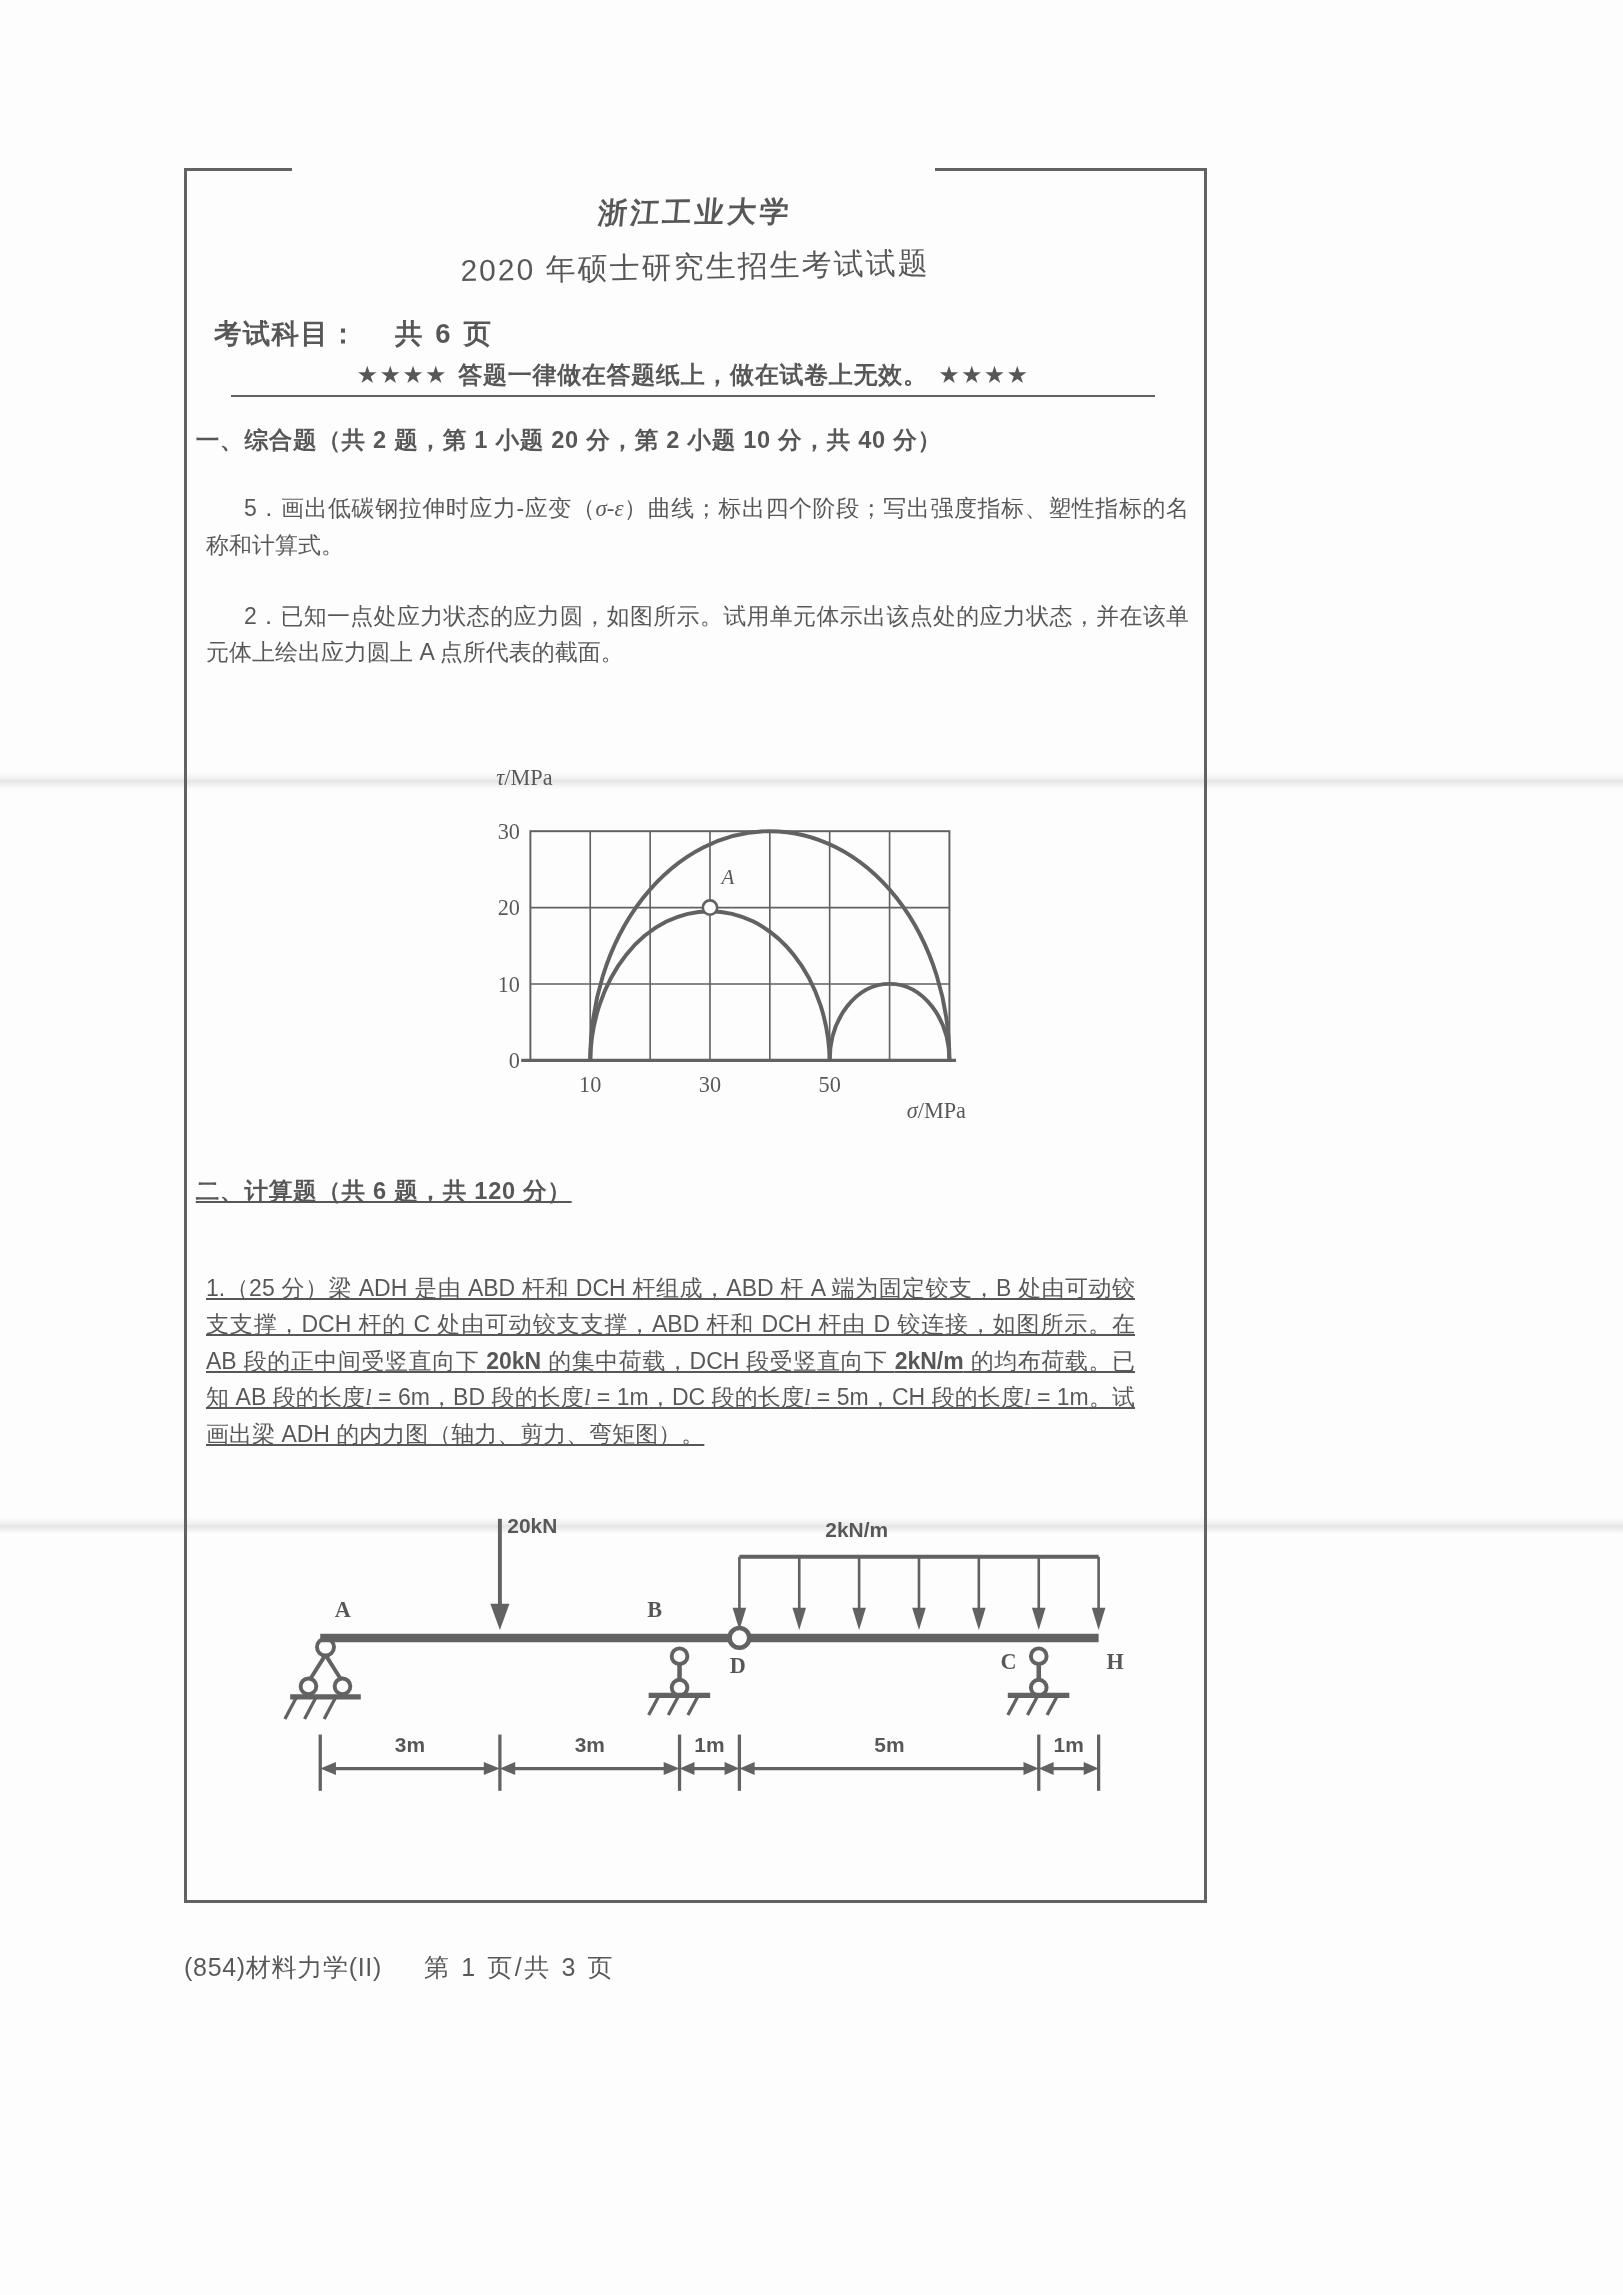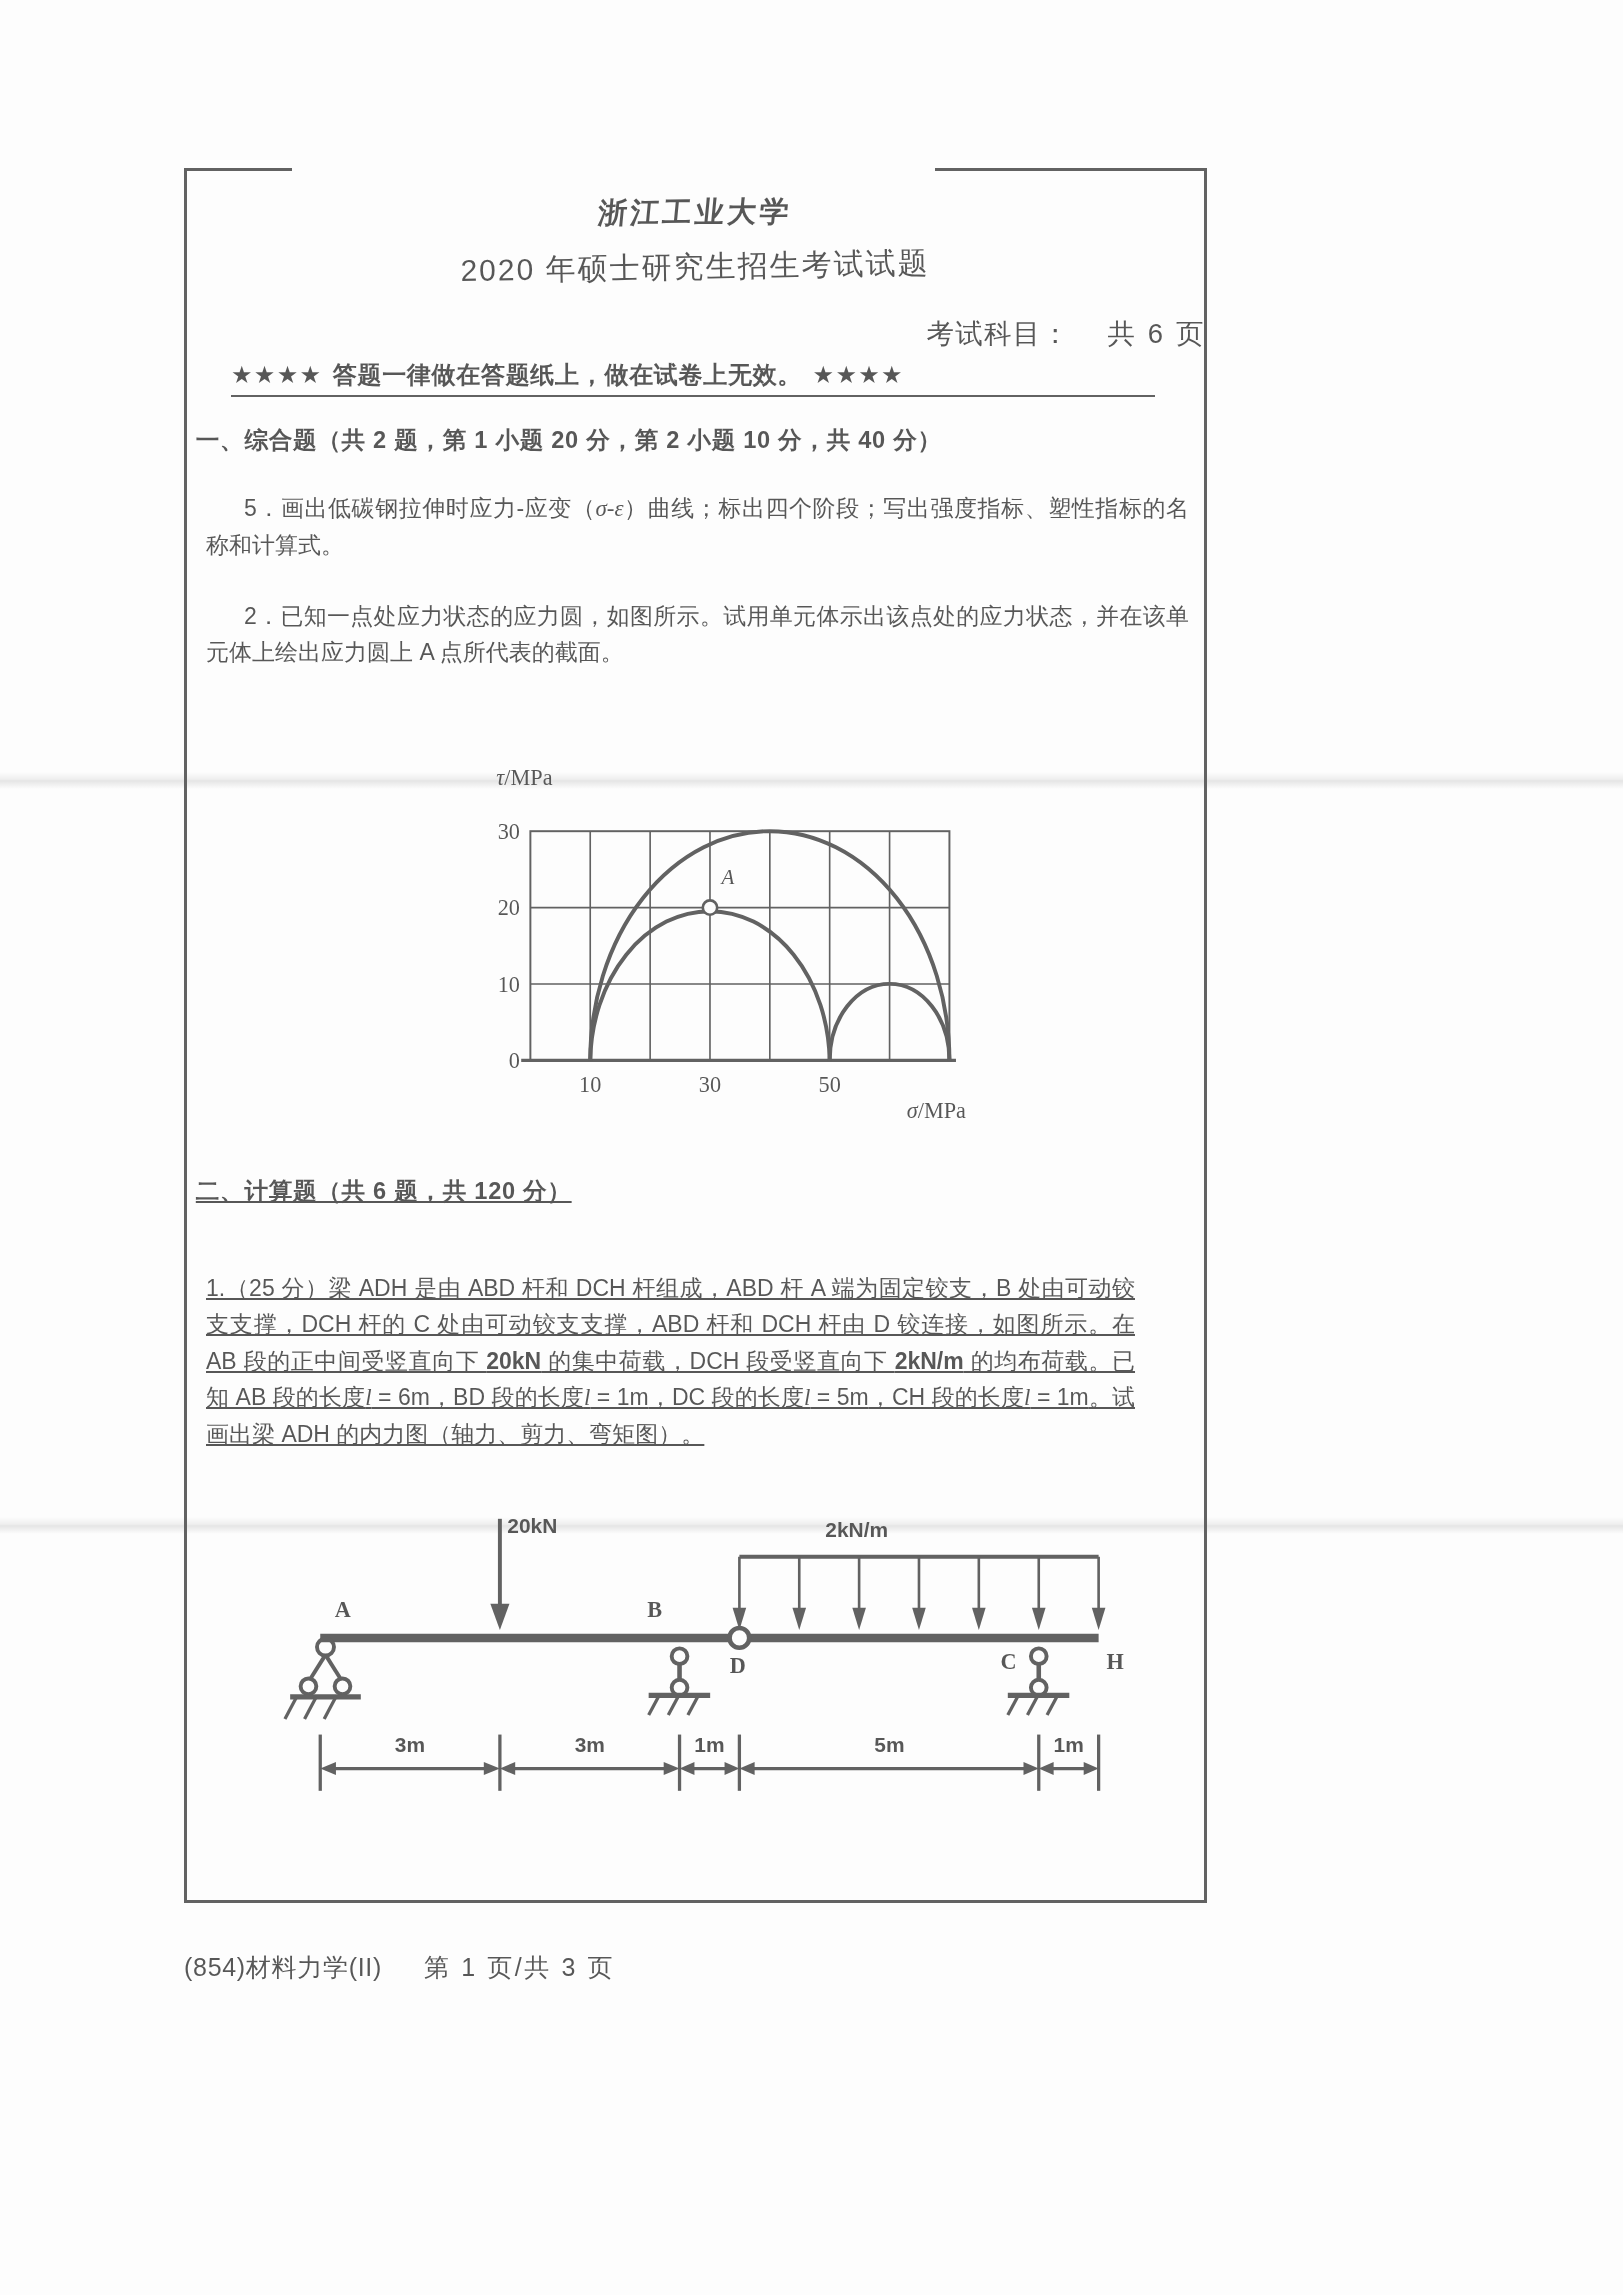--- a/index.html
+++ b/index.html
@@ -31,33 +31,34 @@
     text-align:center;font-family:"Liberation Sans","DejaVu Sans",sans-serif;
     font-weight:bold;font-size:29px;letter-spacing:3.3px;
     margin-top:15.7px;transform:skewX(-6deg) rotate(-0.5deg);
   }
   .exam-title{
     text-align:center;font-family:"Liberation Sans","DejaVu Sans",sans-serif;
     font-size:30px;letter-spacing:2px;margin-top:14.4px;
     transform:rotate(-1deg);
   }
   .subject-row{
-    display:flex;align-items:flex-end;justify-content:flex-end;
-    margin-top:27.5px;padding-left:47px;font-size:27.5px;
-    font-family:"Liberation Sans","DejaVu Sans",sans-serif;
+    display:flex;align-items:flex-end;justify-content:flex-start;
+    margin-top:27.5px;padding-left:30px;font-size:27.5px;
+    font-family:"Liberation Sans","DejaVu Sans",sans-serif;
+    font-weight:bold;
   }
   .subject-label{white-space:nowrap;letter-spacing:1.3px;}
   .subject-value{
     flex:0 0 auto;min-width:419px;text-align:center;
     border-bottom:2px solid #111;padding-bottom:2.6px;margin-left:3.9px;
     letter-spacing:0.7px;
   }
   .pages-total{margin-left:37px;white-space:nowrap;letter-spacing:2.6px;}
   .notice-row{
-    margin-top:7.9px;text-align:left;font-size:24px;
+    margin-top:7.9px;text-align:center;font-size:24px;
     font-family:"Liberation Sans","DejaVu Sans",sans-serif;
     border-bottom:2.6px solid #111;padding-bottom:3.9px;
     margin-left:47px;margin-right:51px;letter-spacing:0.7px;
   }
   .stars{letter-spacing:1.3px;}
   .notice-text{font-weight:bold;margin:0 10.5px;}
 
   
   #content{position:absolute;left:184px;top:424px;width:1022px;}
   .sec-head{

